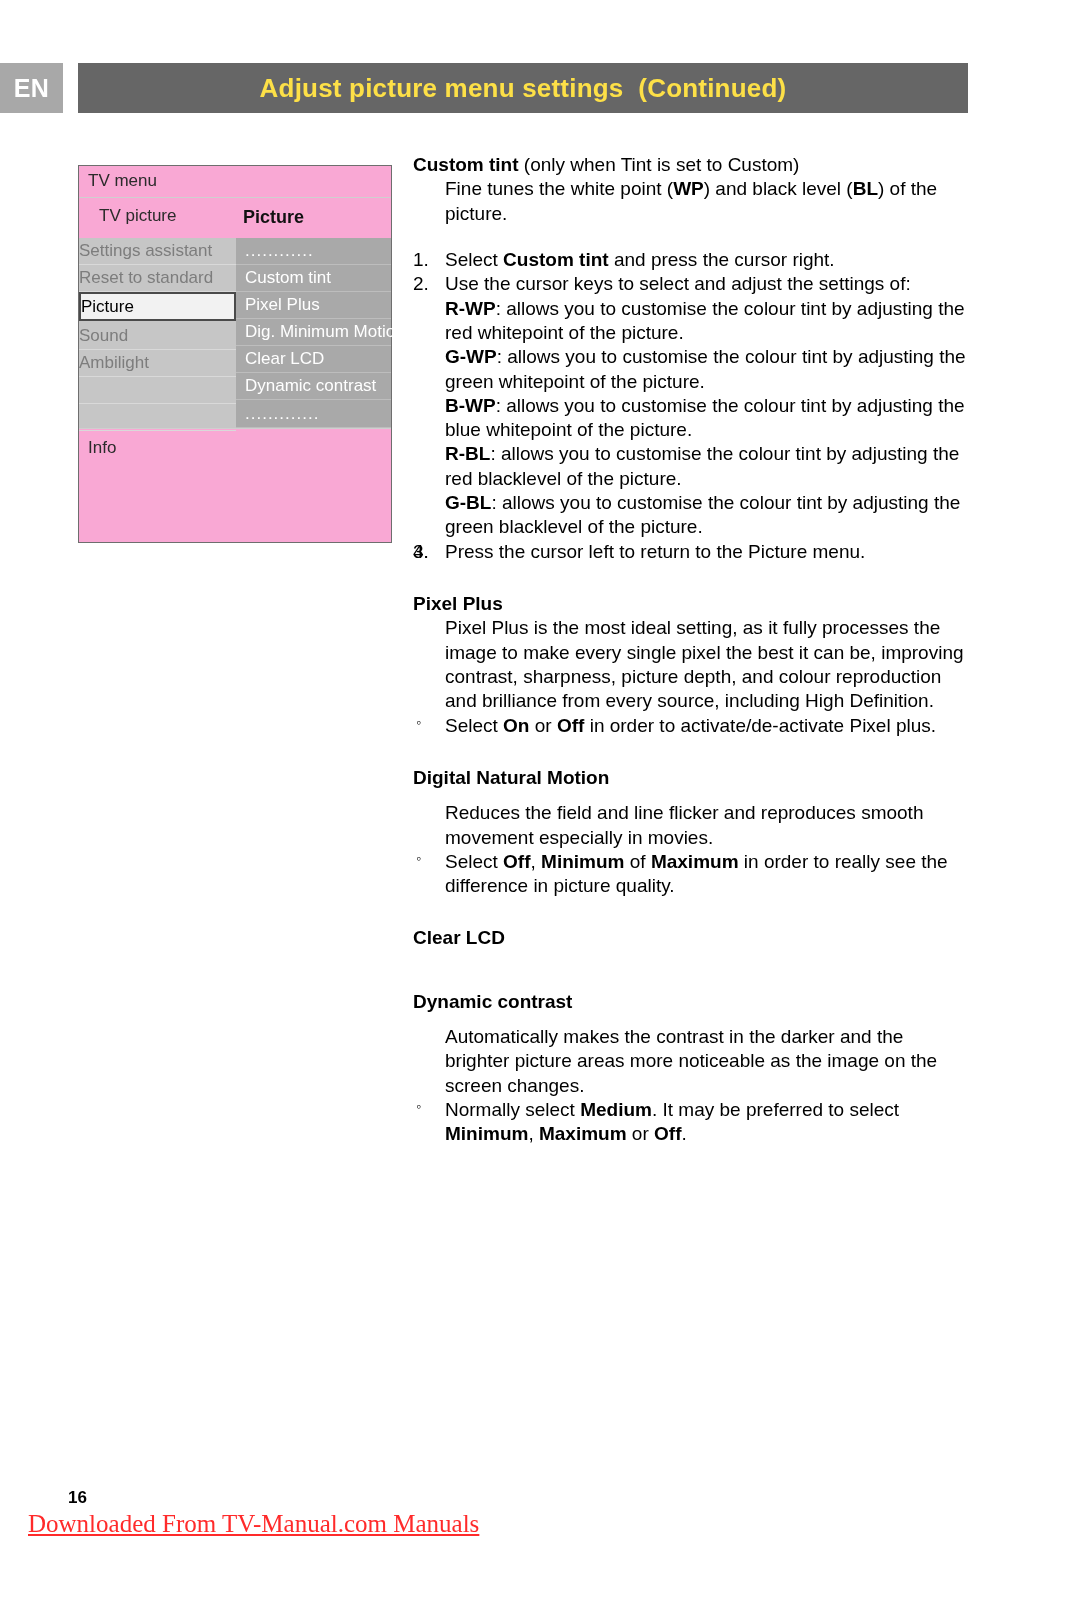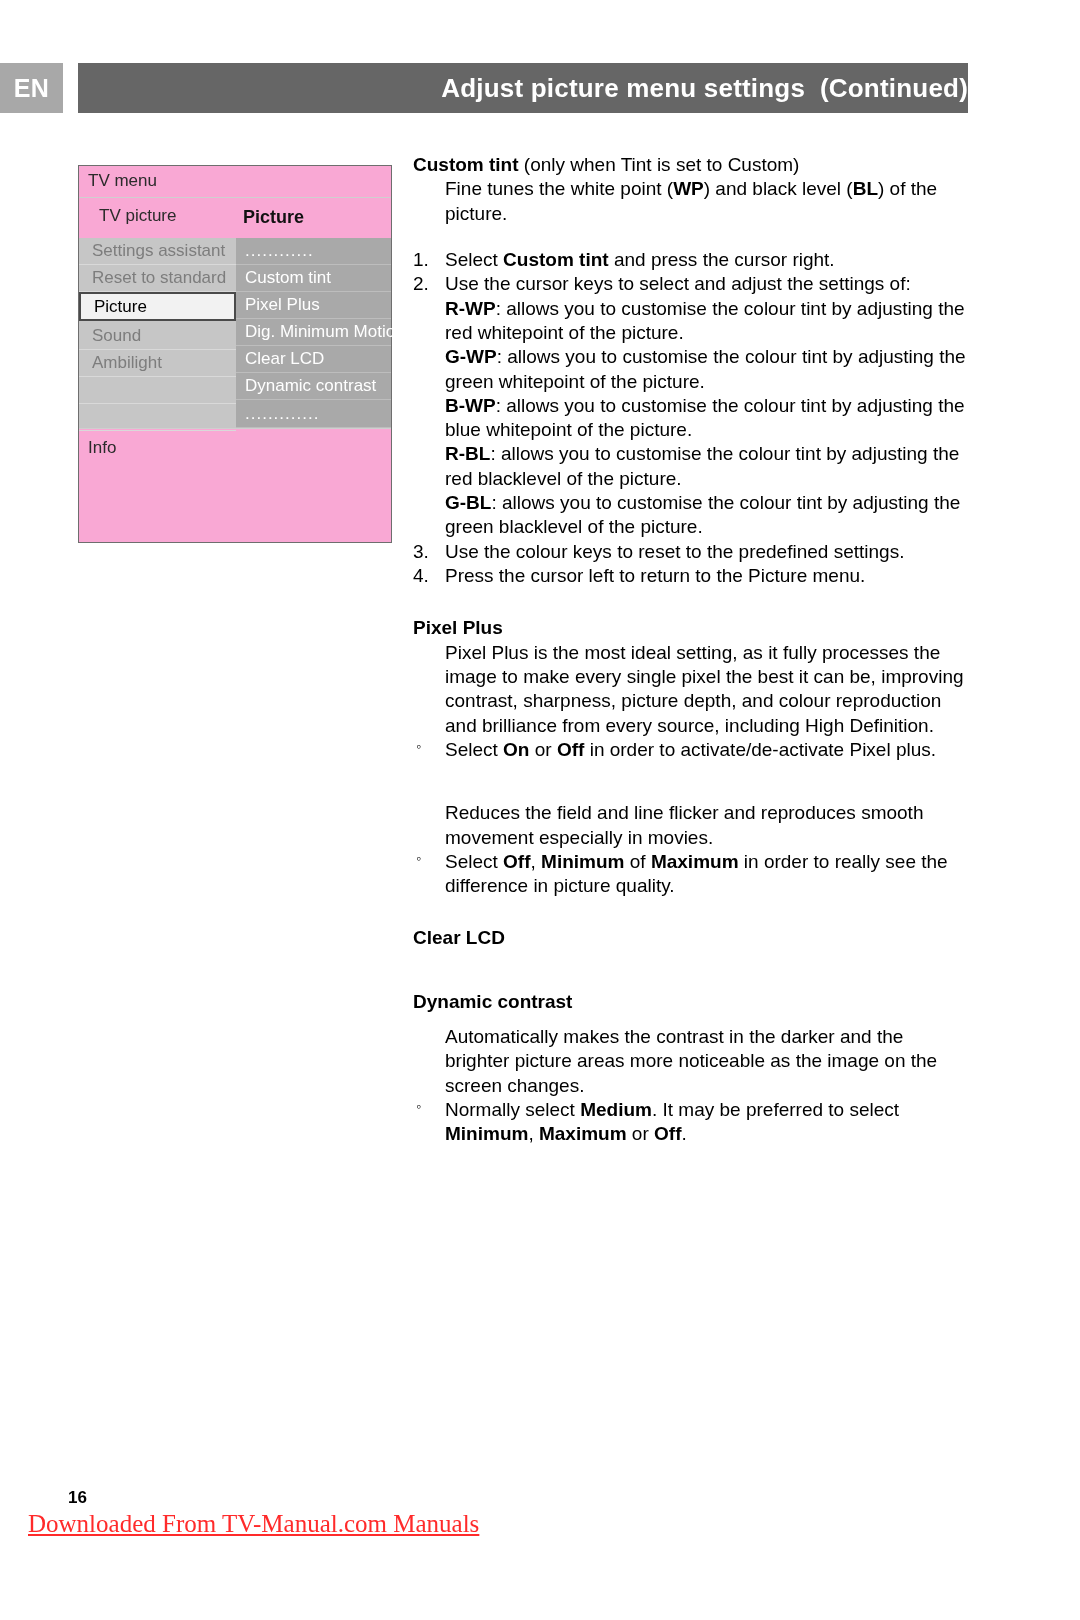--- a/index.html
+++ b/index.html
@@ -39,24 +39,24 @@
     align-items: center;
     justify-content: center;
   }
   .header-bar {
     position: absolute;
     left: 78px;
     top: 0;
     width: 890px;
     height: 50px;
     background: #666666;
-    color: #ffffff;
+    color: #fde047;
     display: flex;
     align-items: center;
-    justify-content: flex-end;
+    justify-content: center;
   }
   .header-title {
     font-size: 26px;
     font-weight: bold;
     letter-spacing: 0.2px;
     text-align: center;
     white-space: pre;
   }
 
   
@@ -115,21 +115,20 @@
   }
   .cl-item {
     position: absolute;
     left: 0;
     width: 157px;
     height: 27px;
     border-bottom: 1px solid #d9d9d9;
     box-sizing: border-box;
     color: #7d7d7d;
     font-size: 17px;
-    padding-left: 13px;
     line-height: 26px;
     white-space: nowrap;
   }
   .cl-item.sel {
     background: #f2f2f2;
     color: #000000;
     border: 2px solid #4a4a4a;
     height: 29px;
     line-height: 25px;
     z-index: 4;
@@ -332,37 +331,38 @@
       <div class="sublines">
         <div><b>R-WP</b><span>: allows you to customise the colour tint by adjusting the red whitepoint of the picture.</span></div>
         <div><b>G-WP</b><span>: allows you to customise the colour tint by adjusting the green whitepoint of the picture.</span></div>
         <div><b>B-WP</b><span>: allows you to customise the colour tint by adjusting the blue whitepoint of the picture.</span></div>
         <div><b>R-BL</b><span>: allows you to customise the colour tint by adjusting the red blacklevel of the picture.</span></div>
         <div><b>G-BL</b><span>: allows you to customise the colour tint by adjusting the green blacklevel of the picture.</span></div>
       </div>
     </div>
 
     <div class="oitem">
-      <span class="num">3.</span><span>Use the colour keys to reset to the predefined settings.</span>
+      <span class="num">3.</span>
     </div>
     <div class="oitem">
       <span class="num">4.</span><span>Press the cursor left to return to the Picture menu.</span>
     </div>
   </div>
 
   <div class="spacer-lg"></div>
 
   <div class="sec-head">Pixel Plus</div>
   <div class="para">Pixel Plus is the most ideal setting, as it fully processes the image to make every single pixel the best it can be, improving contrast, sharpness, picture depth, and colour reproduction and brilliance from every source, including High Definition.</div>
   <div class="bullet-item">
     <span class="dot">◦</span><span>Select </span><b>On</b><span> or </span><b>Off</b><span> in order to activate/de-activate Pixel plus.</span>
   </div>
 
   <div class="spacer-lg"></div>
 
+  <div class="sec-head">Digital Natural Motion</div>
   <div class="spacer-sm"></div>
   <div class="para">Reduces the field and line flicker and reproduces smooth movement especially in movies.</div>
   <div class="bullet-item">
     <span class="dot">◦</span><span>Select </span><b>Off</b><span>, </span><b>Minimum</b><span> of </span><b>Maximum</b><span> in order to really see the difference in picture quality.</span>
   </div>
 
   <div class="spacer-lg"></div>
 
   <div class="sec-head">Clear LCD</div>
   <div class="spacer-sm"></div>

